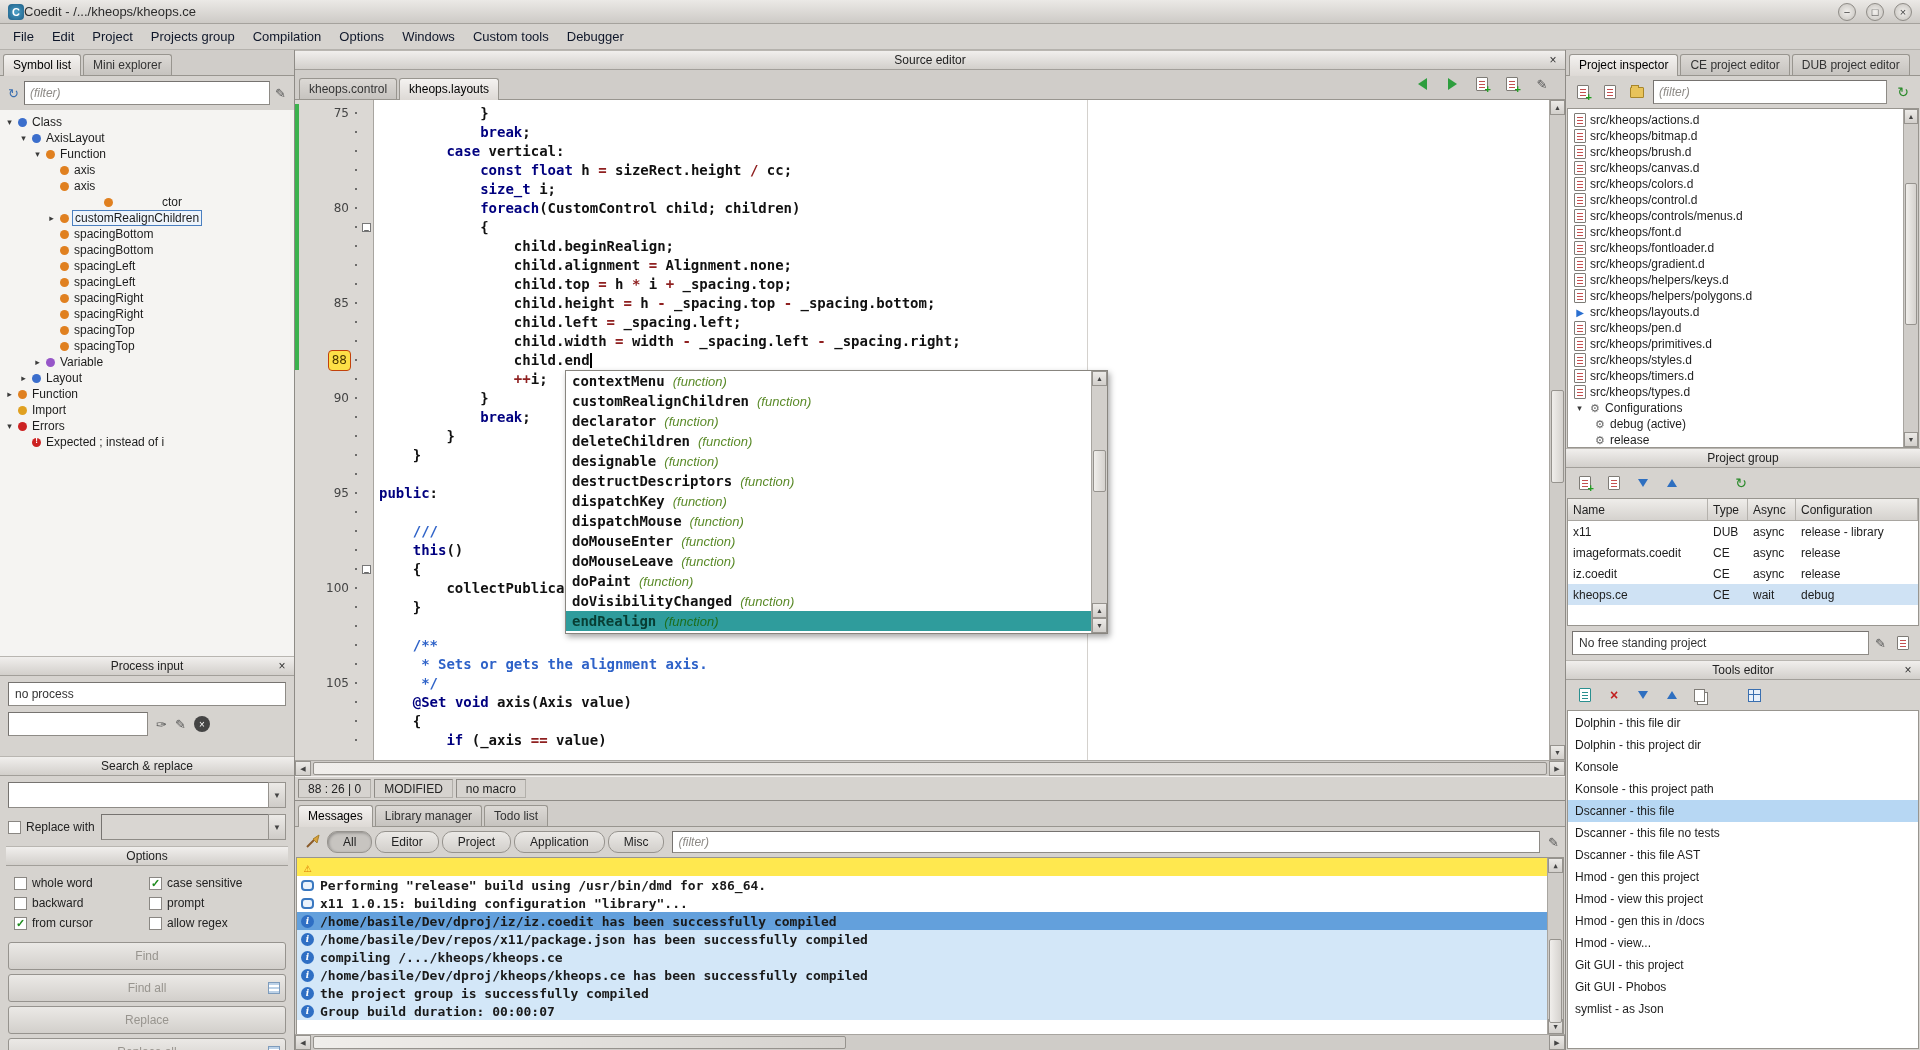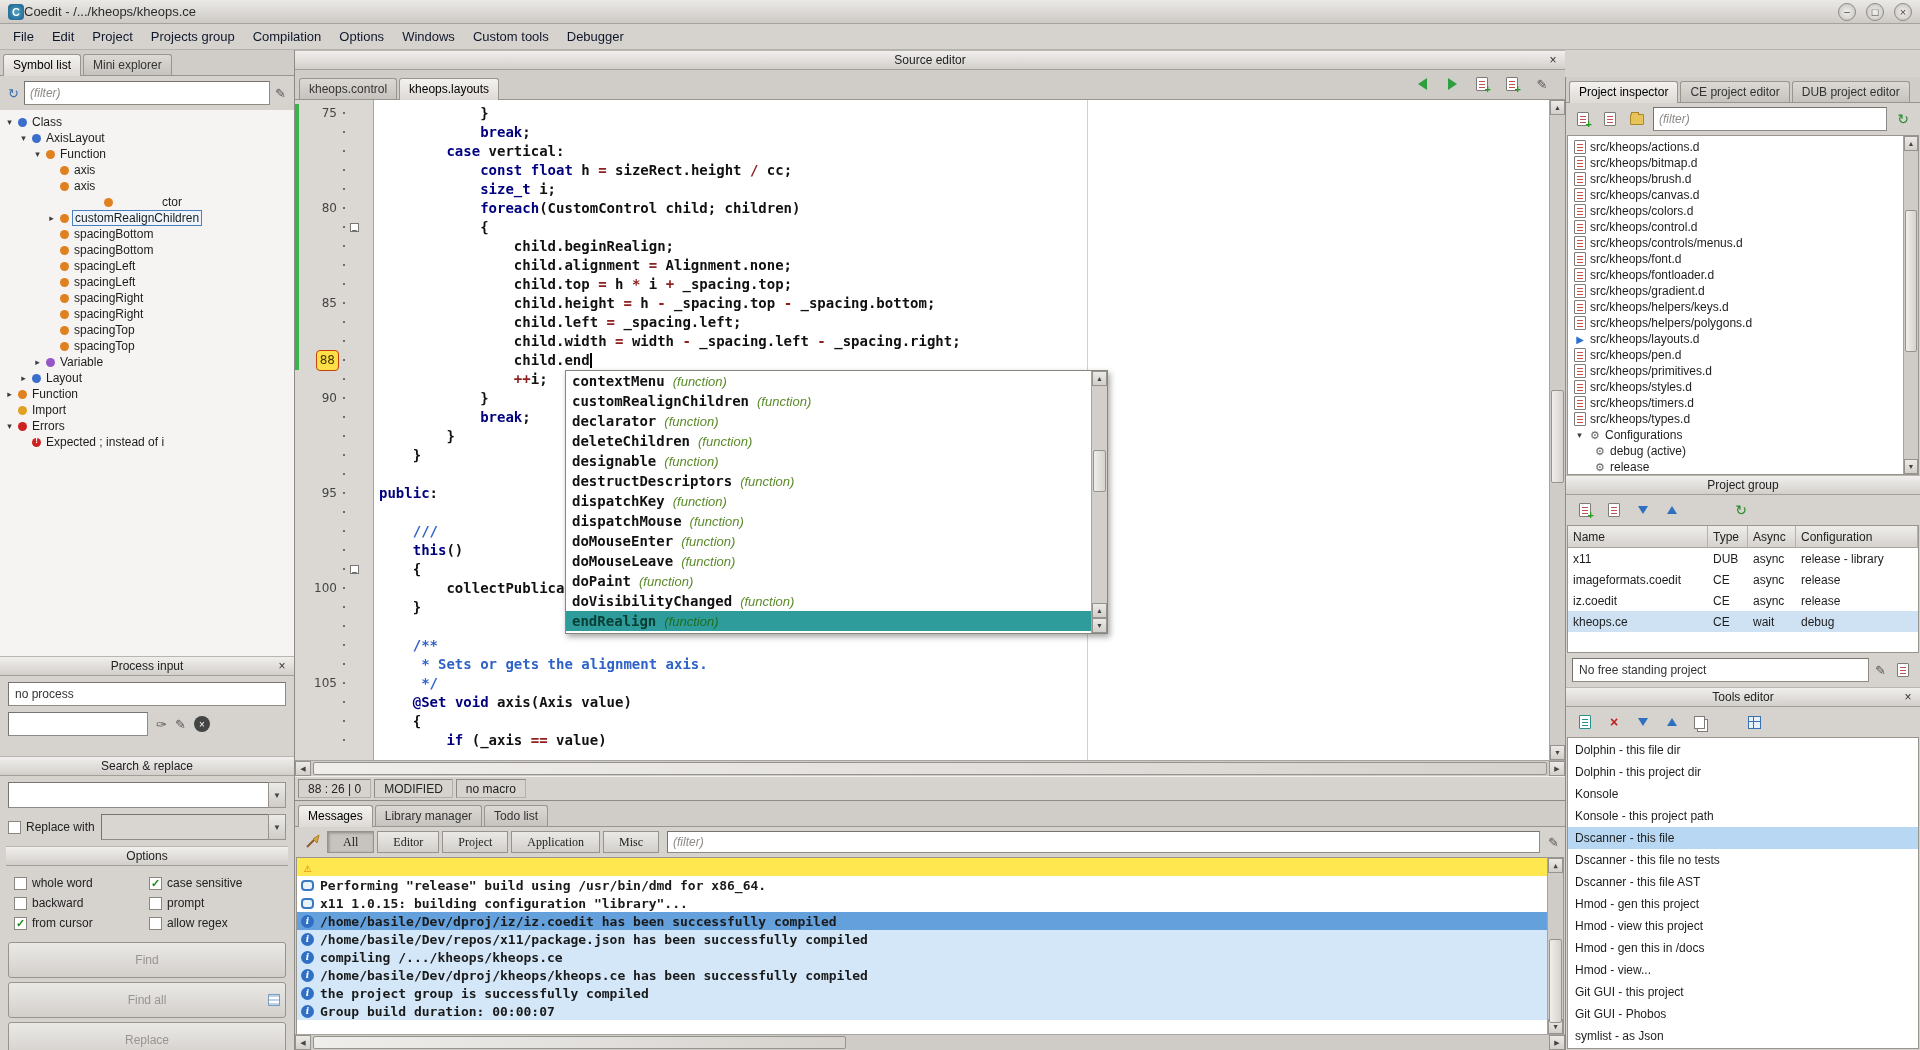--- a/index.html
+++ b/index.html
@@ -13,21 +13,21 @@
 .title-text{margin-left:0;color:#2c2c2c;}
 .win-btns{margin-left:auto;display:flex;gap:10px;}
 .win-btn{width:18px;height:18px;border-radius:50%;background:radial-gradient(#f2f0ed,#c4c1bc);border:1px solid #8f8c87;display:flex;align-items:center;justify-content:center;font-size:11px;color:#444;cursor:default;}
 .menubar{height:26px;display:flex;align-items:center;padding:0 4px;border-bottom:1px solid #b5b2ad;flex:none;}
 .menu-item{padding:4px 9px;font-size:13px;color:#0f172a;}
 
 
 .main{display:flex;height:1000px;flex:1;min-height:0;}
 .left-col{width:295px;display:flex;flex-direction:column;border-right:1px solid #8e8b86;overflow:hidden;flex:none;}
 .center-col{flex:1;display:flex;flex-direction:column;min-width:0;}
-.right-col{width:355px;display:flex;flex-direction:column;border-left:1px solid #8e8b86;overflow:hidden;flex:none;margin-top:27px;}
+.right-col{width:355px;display:flex;flex-direction:column;border-left:1px solid #8e8b86;overflow:hidden;flex:none;}
 .caption{height:20px;flex:none;background:linear-gradient(#f1efed,#d2cfcb);border-top:1px solid #b9b6b1;border-bottom:1px solid #a29f9a;display:flex;align-items:center;justify-content:center;font-size:12px;color:#222;position:relative;}
 .caption .close-x{position:absolute;right:5px;top:2px;width:14px;height:14px;display:flex;align-items:center;justify-content:center;font-size:12px;color:#333;}
 .tabstrip{height:26px;flex:none;display:flex;align-items:flex-end;padding:3px 3px 0 3px;gap:2px;border-bottom:1px solid #98958f;background:#d0cdc9;}
 .tab{padding:3px 9px 3px 9px;background:linear-gradient(#dcd9d5,#c6c3bf);border:1px solid #98958f;border-bottom:none;border-radius:3px 3px 0 0;font-size:12px;color:#333;white-space:nowrap;}
 .tab.active{background:linear-gradient(#f4f2f0,#ddd9d5);position:relative;top:1px;padding-bottom:4px;color:#000;}
 .sunken{background:#fff;border:1px solid #8e8b86;border-top-color:#767370;border-left-color:#767370;}
 input{font-family:"Liberation Sans",sans-serif;font-size:12px;border:1px solid #8e8b86;border-top-color:#767370;border-left-color:#767370;background:#fff;padding:0 5px;outline:none;color:#222;}
 input::placeholder{color:#8d8a86;font-style:italic;}
 .icon-btn{width:22px;height:22px;display:flex;align-items:center;justify-content:center;flex:none;}
 .mini-ic{font-size:13px;color:#3b6fb0;}
@@ -60,41 +60,41 @@
 .combo-field{flex:1;background:#fff;border:1px solid #8e8b86;border-top-color:#767370;border-left-color:#767370;border-right:none;}
 .combo-field.disabled{background:#d9d6d2;}
 .combo-btn{width:18px;background:linear-gradient(#eceae7,#cfccc8);border:1px solid #96938e;display:flex;align-items:center;justify-content:center;font-size:8px;color:#444;}
 .replace-row{display:flex;align-items:center;gap:6px;height:26px;flex:none;}
 .replace-row .combo{flex:1;}
 .cb{display:flex;align-items:center;gap:5px;font-size:12px;color:#222;}
 .cbbox{width:13px;height:13px;background:#fff;border:1px solid #8a8783;flex:none;display:flex;align-items:center;justify-content:center;}
 .cb.checked .cbbox::after{content:"✓";color:#1f8c1f;font-weight:bold;font-size:11px;line-height:1;}
 .options-grid{display:grid;grid-template-columns:1fr 1fr;row-gap:6px;column-gap:4px;padding:4px 6px;flex:none;}
 .search-buttons{display:flex;flex-direction:column;gap:4px;flex:none;padding-top:2px;}
-.btn{height:36px;background:linear-gradient(#ebe9e6,#d2cfcb);border:1px solid #96938e;border-radius:3px;display:flex;align-items:center;justify-content:center;font-size:12px;position:relative;}
+.btn{height:28px;background:linear-gradient(#ebe9e6,#d2cfcb);border:1px solid #96938e;border-radius:3px;display:flex;align-items:center;justify-content:center;font-size:12px;position:relative;}
 .btn.disabled{color:#98958f;}
 .btn-ext{position:absolute;right:5px;width:12px;height:12px;background:repeating-linear-gradient(#bcd2e8 0 2px,#fff 2px 4px);border:1px solid #7e9cbc;}
 
 
 .editor-tabs{height:30px;flex:none;display:flex;align-items:flex-end;background:#d0cdc9;border-bottom:1px solid #98958f;padding:3px 4px 0 4px;}
 .editor-tabs .tabwrap{display:flex;align-items:flex-end;gap:2px;flex:1;min-width:0;}
 .editor-toolbar{display:flex;align-items:center;gap:8px;padding:0 8px 4px 0;}
 .arr{width:0;height:0;border:6px solid transparent;}
 .arr.left{border-right:9px solid #2e9e3e;border-left:none;}
 .arr.right{border-left:9px solid #2e9e3e;border-right:none;}
 .ic-doc{width:12px;height:14px;background:#fff;border:1px solid #7e7b76;border-radius:1px;position:relative;flex:none;}
 .ic-doc::before{content:"";position:absolute;left:2px;right:2px;top:3px;height:8px;background:repeating-linear-gradient(#c45050 0 1px,transparent 1px 3px);}
 .ic-doc.plus::after{content:"+";position:absolute;right:-4px;bottom:-5px;color:#1f9e1f;font-weight:bold;font-size:11px;}
 .ic-doc.teal{border-color:#2a8f8f;}
 .ic-doc.teal::before{background:repeating-linear-gradient(#2a8f8f 0 1px,transparent 1px 3px);}
 .editor-wrap{flex:1;min-height:0;position:relative;background:#fff;overflow:hidden;}
 .editor-wrap::before{content:"";position:absolute;left:0;top:0;bottom:0;width:78px;background:#dbd8d4;border-right:1px solid #a8a5a0;}
 .code-area{position:relative;padding:4px 16px 0 0;font-family:"DejaVu Sans Mono",monospace;font-size:14px;font-weight:bold;line-height:19px;}
 .code-row{display:flex;height:19px;white-space:pre;}
-.gut{width:78px;flex:none;display:flex;align-items:center;position:relative;padding-right:12px;}
+.gut{width:78px;flex:none;display:flex;align-items:center;position:relative;padding-right:0;}
 .gut.changed::before{content:"";position:absolute;left:0;top:0;bottom:0;width:4px;background:#3cb24e;}
 .lnum{flex:1;text-align:right;font-family:"DejaVu Sans",sans-serif;font-size:12px;font-weight:normal;color:#444;padding-right:2px;}
 .lnum.current{background:#fde047;border:1px solid #c2410c;border-radius:4px;color:#4c3800;padding:0 3px;flex:none;margin-left:auto;}
 .ldot{width:10px;text-align:center;color:#555;font-size:10px;flex:none;}
 .lfold{width:12px;height:9px;flex:none;position:relative;}
 .lfold.on{width:9px;height:9px;margin:0 2px 0 1px;background:#fff;border:1px solid #777;}
 .lfold.on::after{content:"−";position:absolute;left:0;right:0;top:-3px;text-align:center;font-size:9px;color:#333;font-weight:normal;}
 .ctext{padding-left:6px;white-space:pre;}
 .tok-p{color:#111;}
 .tok-k{color:#00007f;}
@@ -119,21 +119,21 @@
 .hbar .sb-thumb{top:1px;bottom:1px;left:18px;}
 .hbar.editor .sb-thumb{right:18px;}
 .hbar.msglog .sb-thumb{width:42%;}
 .statusbar{height:24px;flex:none;display:flex;align-items:center;gap:3px;padding:0 3px;background:#d6d3cf;border-top:1px solid #f2f0ee;font-size:12px;color:#222;}
 .status-cell{height:19px;display:flex;align-items:center;padding:0 9px;border:1px solid #b2afaa;border-top-color:#8e8b86;border-left-color:#8e8b86;white-space:nowrap;}
 .status-cell.file{flex:1;min-width:0;overflow:hidden;}
 
 
 .messages{height:250px;flex:none;display:flex;flex-direction:column;border-top:1px solid #8e8b86;background:#d6d3cf;}
 .msg-toolbar{height:30px;flex:none;display:flex;align-items:center;gap:4px;padding:3px 6px;}
-.filter-btn{height:22px;padding:0 15px;display:flex;align-items:center;border:1px solid #96938e;border-radius:0;background:linear-gradient(#ebe9e6,#d2cfcb);font-size:12px;color:#222;font-family:Liberation Serif, serif;}
+.filter-btn{height:22px;padding:0 15px;display:flex;align-items:center;border:1px solid #96938e;border-radius:10px;background:linear-gradient(#ebe9e6,#d2cfcb);font-size:12px;color:#222;}
 .filter-btn.active{background:#c7c4c0;box-shadow:inset 1px 1px 3px rgba(0,0,0,.3);}
 .msg-toolbar input{flex:1;height:22px;min-width:0;margin:0 4px;}
 .msg-log{flex:1;min-height:0;background:#fff;border:1px solid #98958f;border-bottom:none;margin:0 1px;position:relative;overflow:hidden;font-family:"DejaVu Sans Mono",monospace;font-size:13px;font-weight:bold;}
 .log-lines{padding-right:16px;}
 .log-line{height:18px;display:flex;align-items:center;gap:6px;padding:0 4px;white-space:pre;}
 .log-warn{background:#ffe84f;}
 .log-blue{background:#d3e7f8;}
 .log-selected{background:#63a0dc;}
 .log-ic{flex:none;}
 .lic-warn{color:#d87800;font-size:13px;width:14px;text-align:center;}

